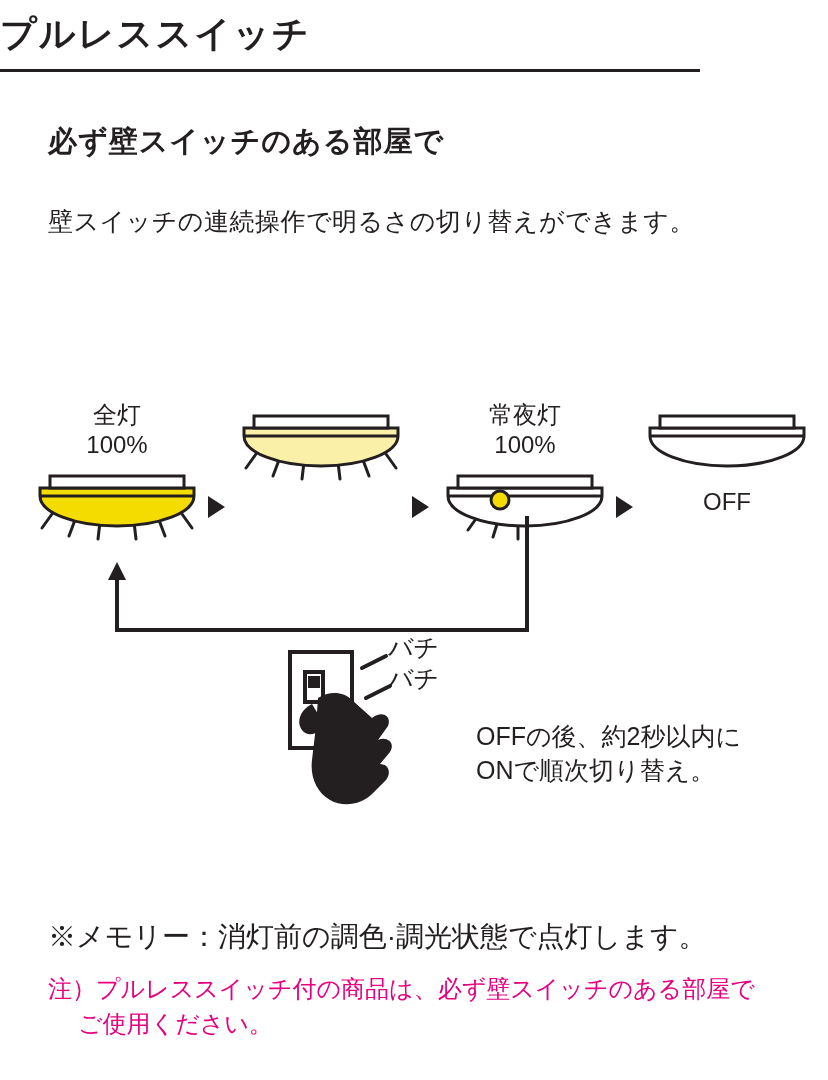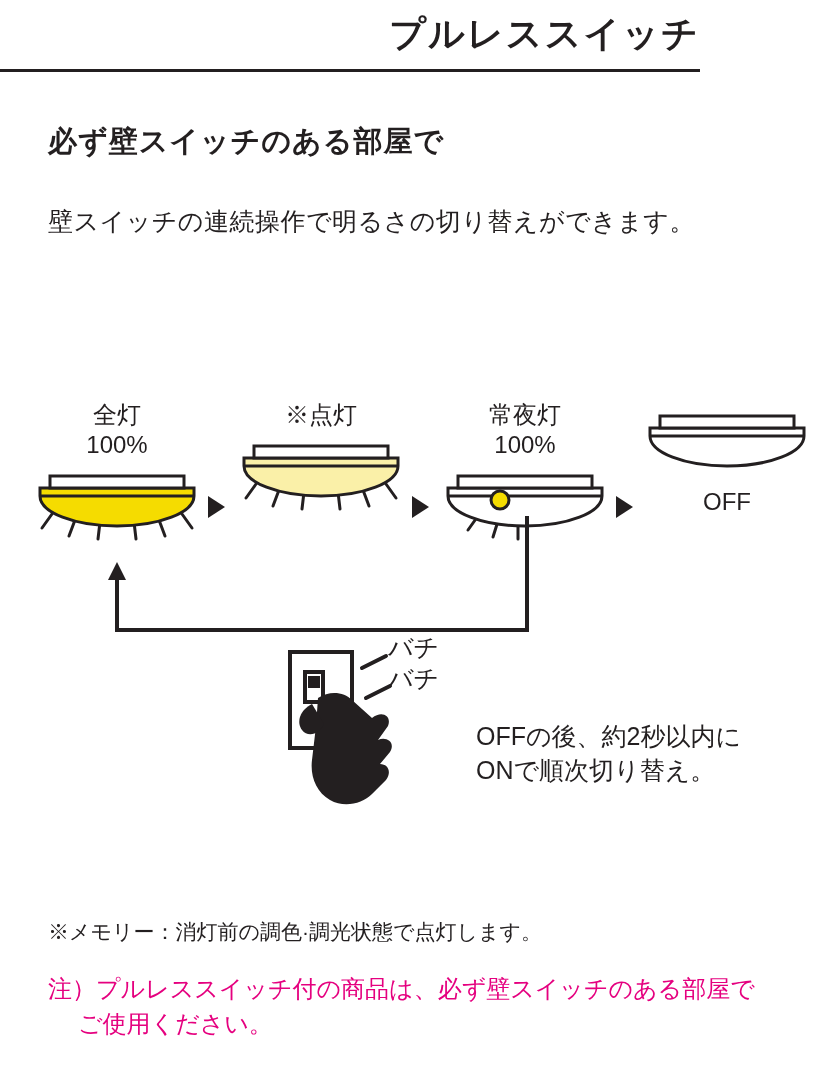--- a/index.html
+++ b/index.html
@@ -23,21 +23,21 @@
   .header {
     position: absolute;
     left: 0;
     top: 0;
     width: 700px;
     height: 72px;
     border-bottom: 3px solid #231f20;
     box-sizing: border-box;
     display: flex;
     align-items: center;
-    justify-content: flex-end;
+    justify-content: flex-start;
   }
   .header-title {
     font-size: 36px;
     font-weight: bold;
     letter-spacing: 2px;
     color: #231f20;
   }
   
   .section-heading {
     position: absolute;
@@ -115,21 +115,21 @@
     top: 252px;
     font-size: 25px;
     line-height: 1.25;
     white-space: pre-line;
   }
   
   .note-memory {
     position: absolute;
     left: 48px;
     top: 918px;
-    font-size: 21px;
+    font-size: 28px;
   }
   .note-caution {
     position: absolute;
     left: 48px;
     top: 972px;
     width: 760px;
     font-size: 24px;
     color: #e5007f;
     line-height: 1.45;
   }
@@ -172,21 +172,20 @@
           <rect x="28" y="10" width="134" height="12" fill="#ffffff" stroke="#231f20" stroke-width="3"></rect>
           <line x1="18" y1="30" x2="172" y2="30" stroke="#231f20" stroke-width="3"></line>
         </svg>
       </div>
       <div class="state-sub"></div>
     </div>
 
     <div class="arrow" style="left:208px;"></div>
 
     <div class="state" style="left:226px; top:20px;">
-      <div class="state-label">※点灯</div>
       <div class="state-fixture">
         <svg width="190" height="80" viewBox="0 0 190 80">
           <g stroke="#231f20" stroke-width="3" stroke-linecap="round">
             <line x1="30" y1="48" x2="20" y2="62"></line>
             <line x1="53" y1="54" x2="47" y2="70"></line>
             <line x1="78" y1="56" x2="76" y2="73"></line>
             <line x1="112" y1="56" x2="114" y2="73"></line>
             <line x1="137" y1="54" x2="143" y2="70"></line>
             <line x1="160" y1="48" x2="170" y2="62"></line>
           </g>

